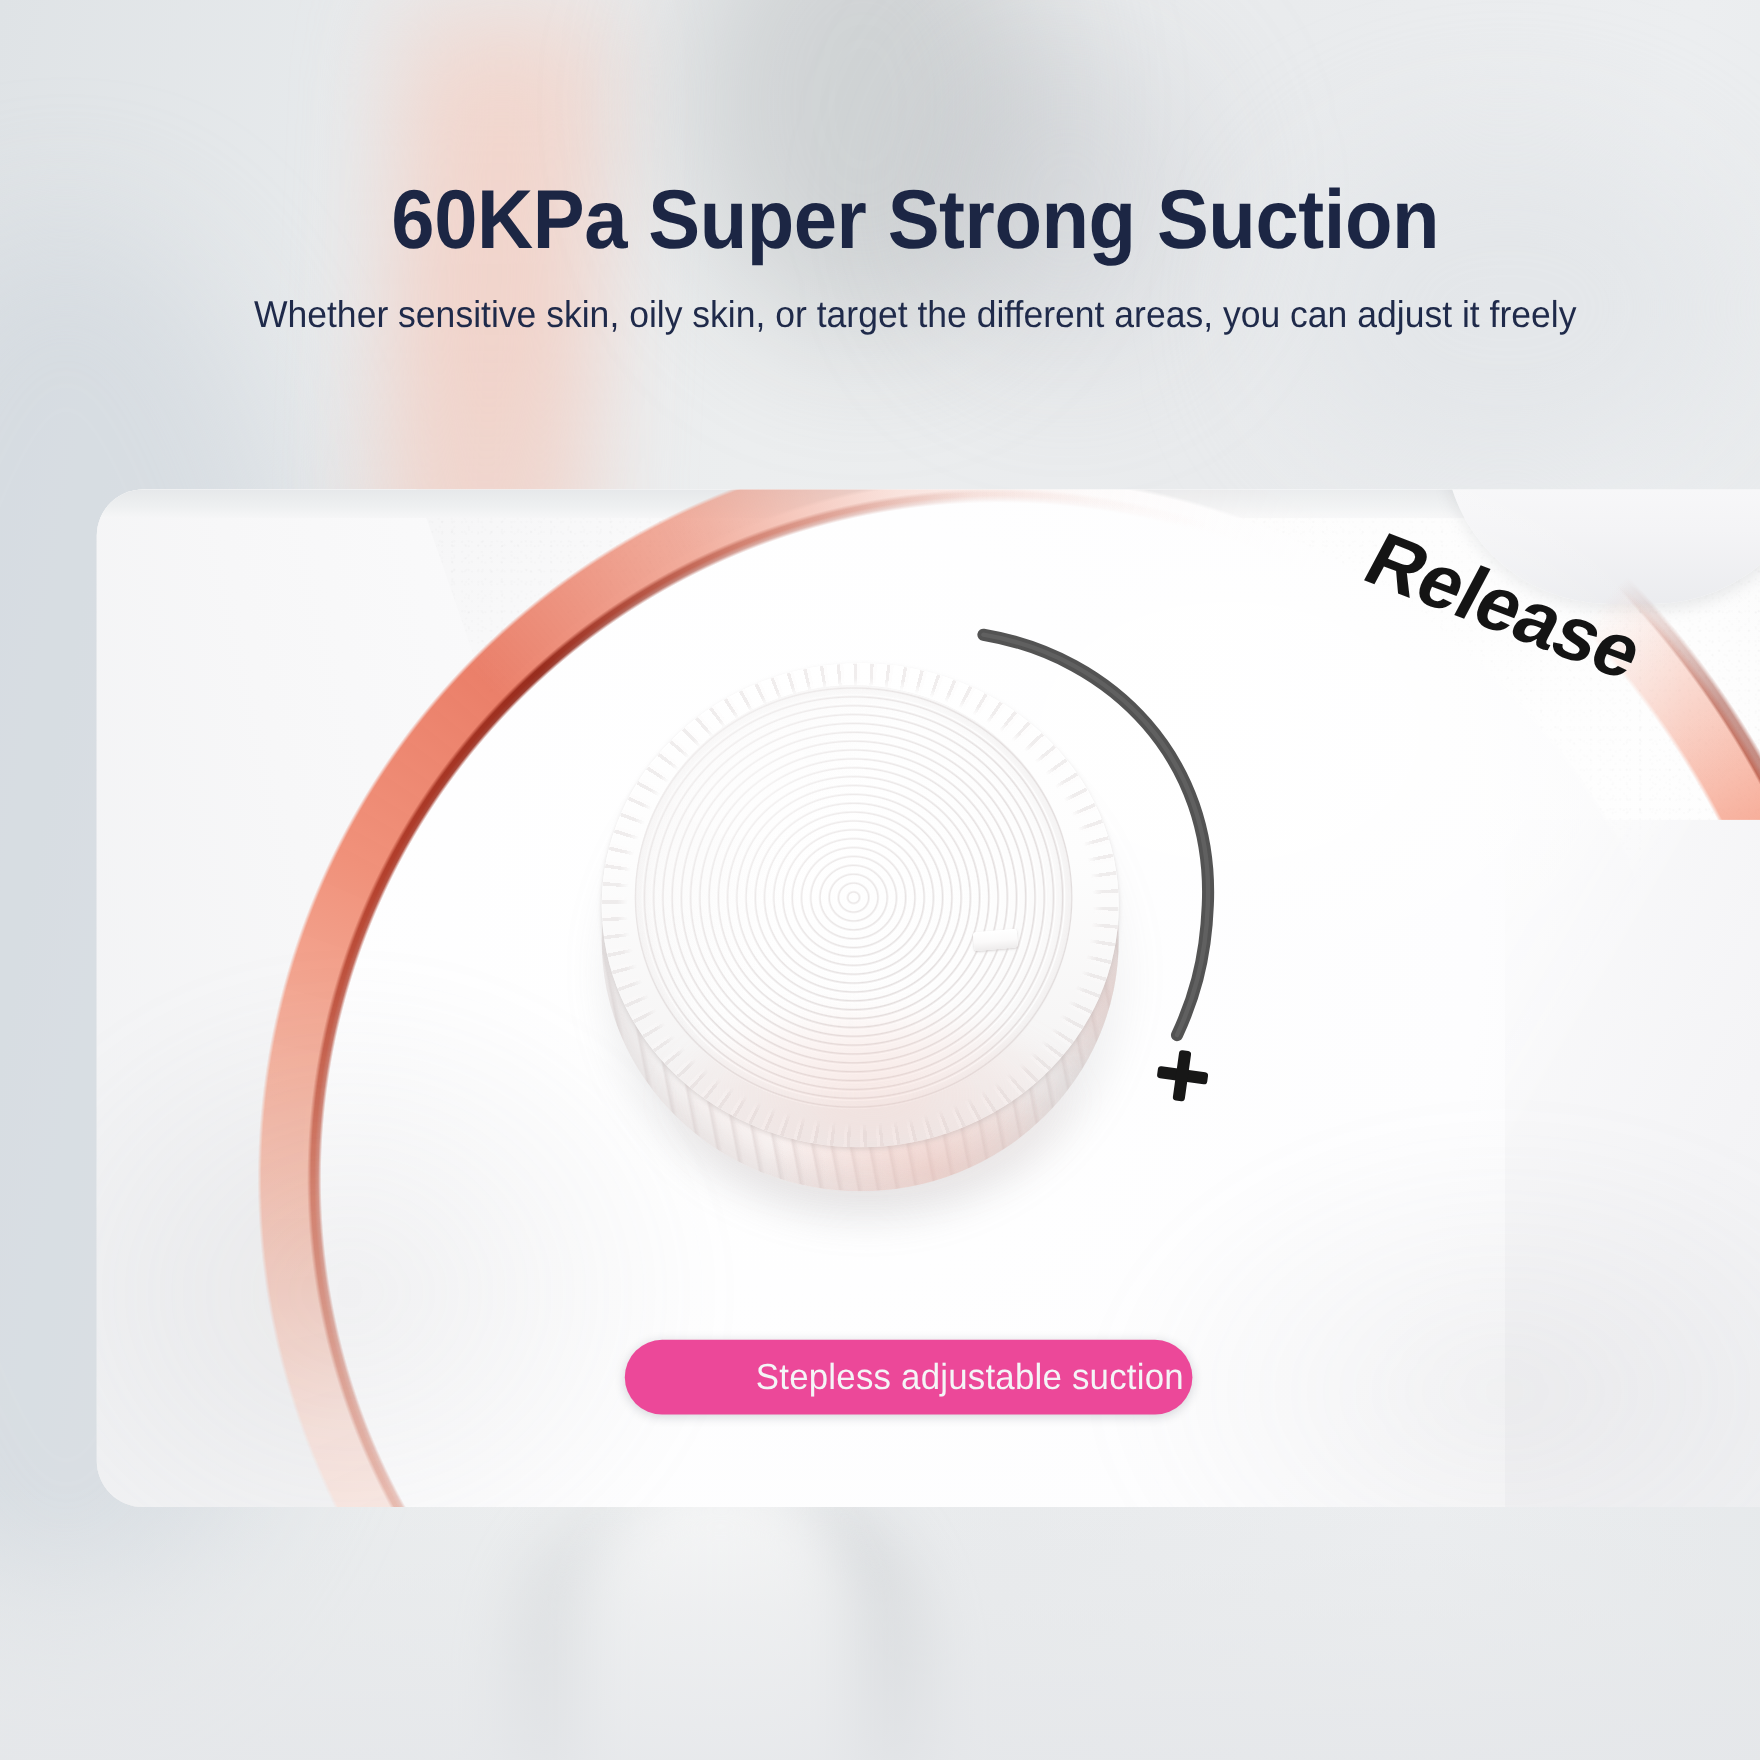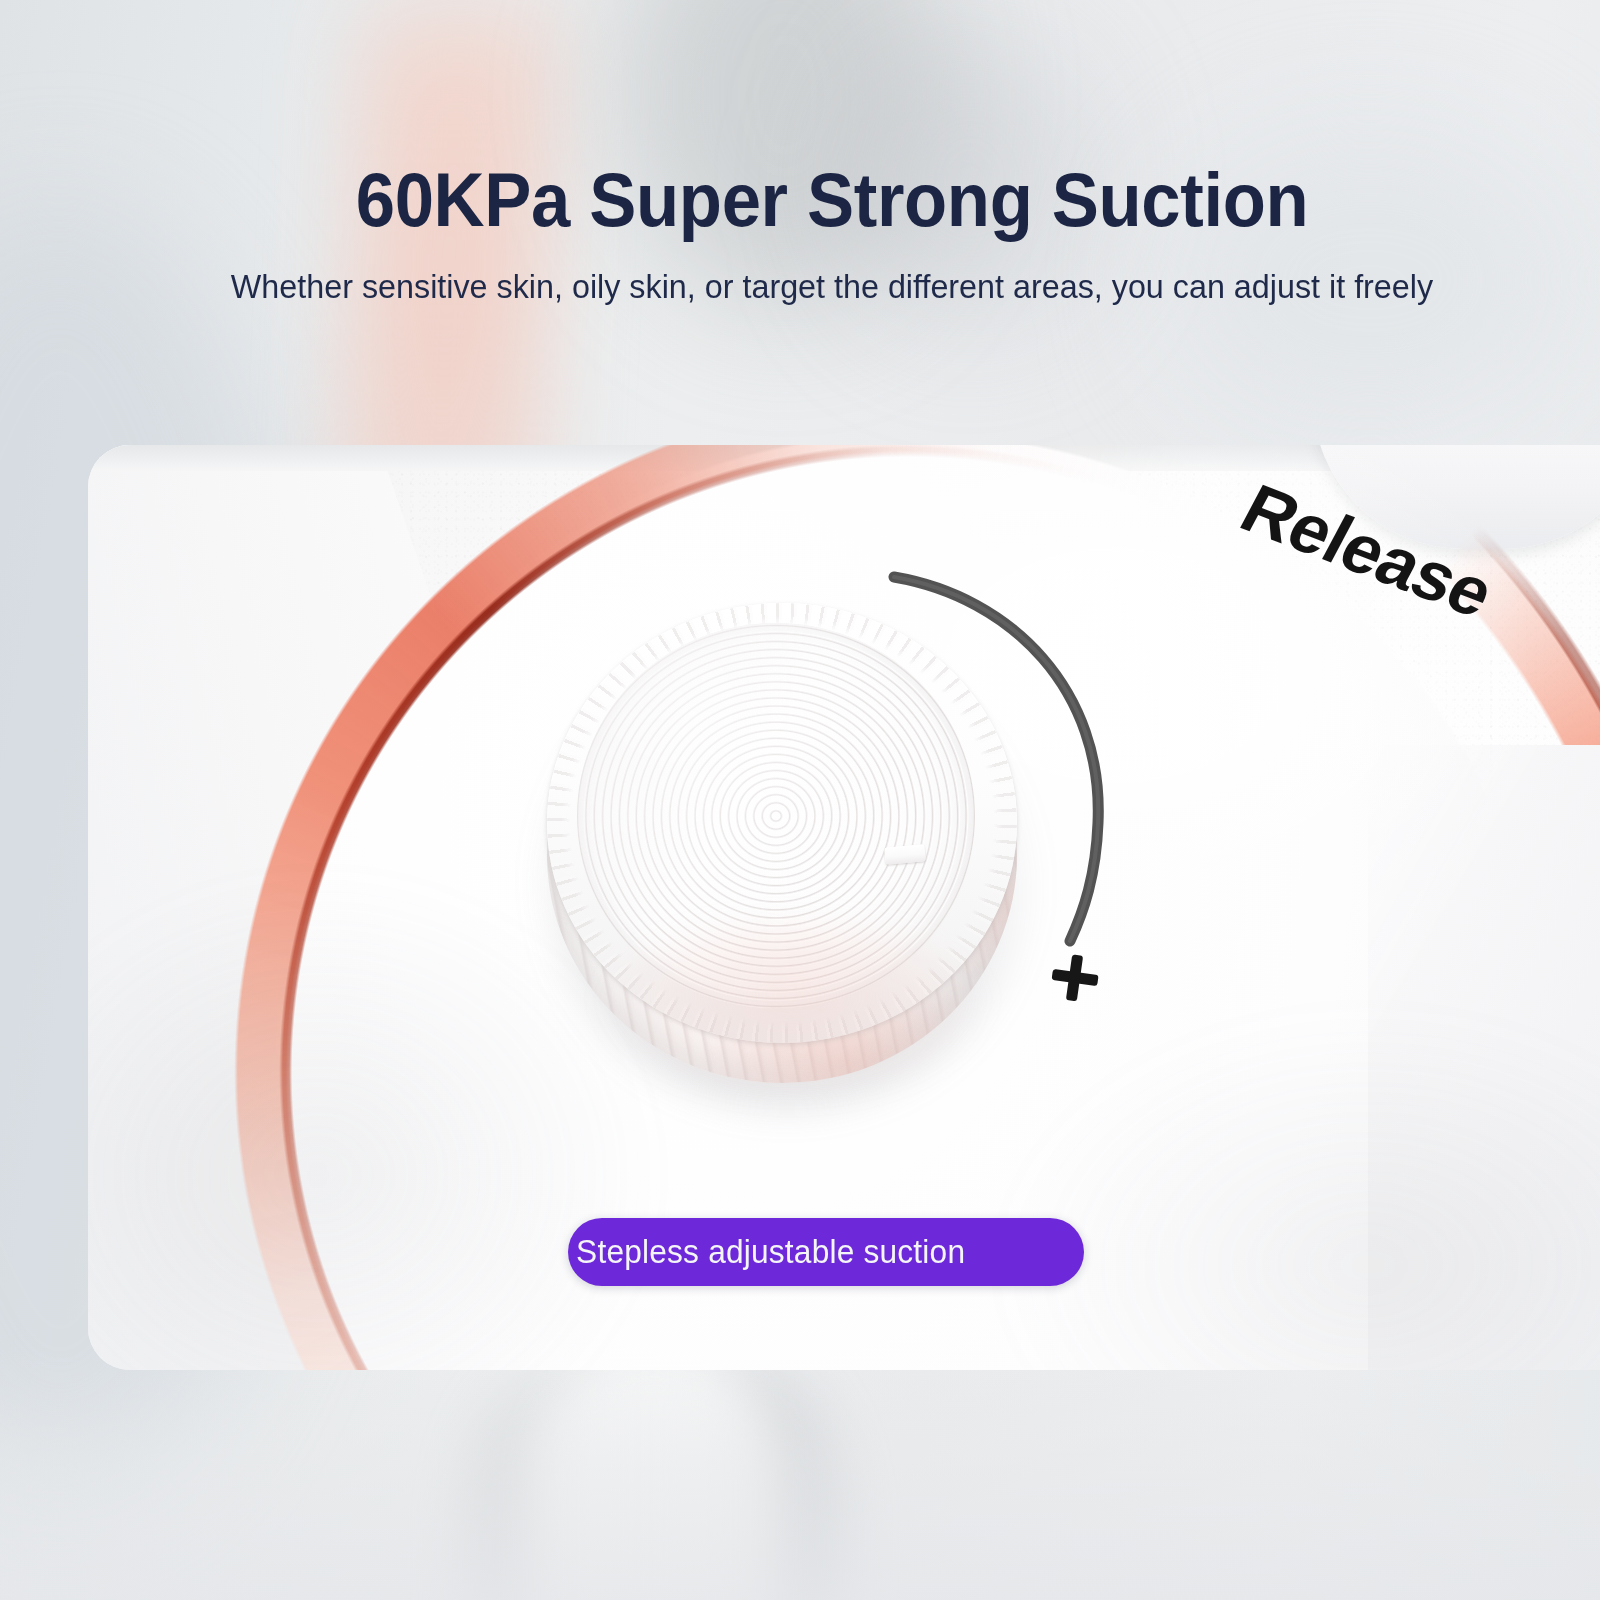--- a/index.html
+++ b/index.html
@@ -494,24 +494,24 @@
   }
 
   
   .badge {
     position: absolute;
     left: 568px;
     top: 1218px;
     width: 516px;
     height: 68px;
     border-radius: 34px;
-    background: #6d28d9;
+    background: #ec4899;
     display: flex;
     align-items: center;
-    justify-content: flex-start;
+    justify-content: flex-end;
     z-index: 30;
     box-shadow: 0 2px 10px rgba(20,26,48,0.18);
   }
   .badge-text {
     color: #f4f5f7;
     font-size: 33px;
     font-weight: 400;
     letter-spacing: 0.2px;
     transform: scaleX(0.96);
     white-space: nowrap;

